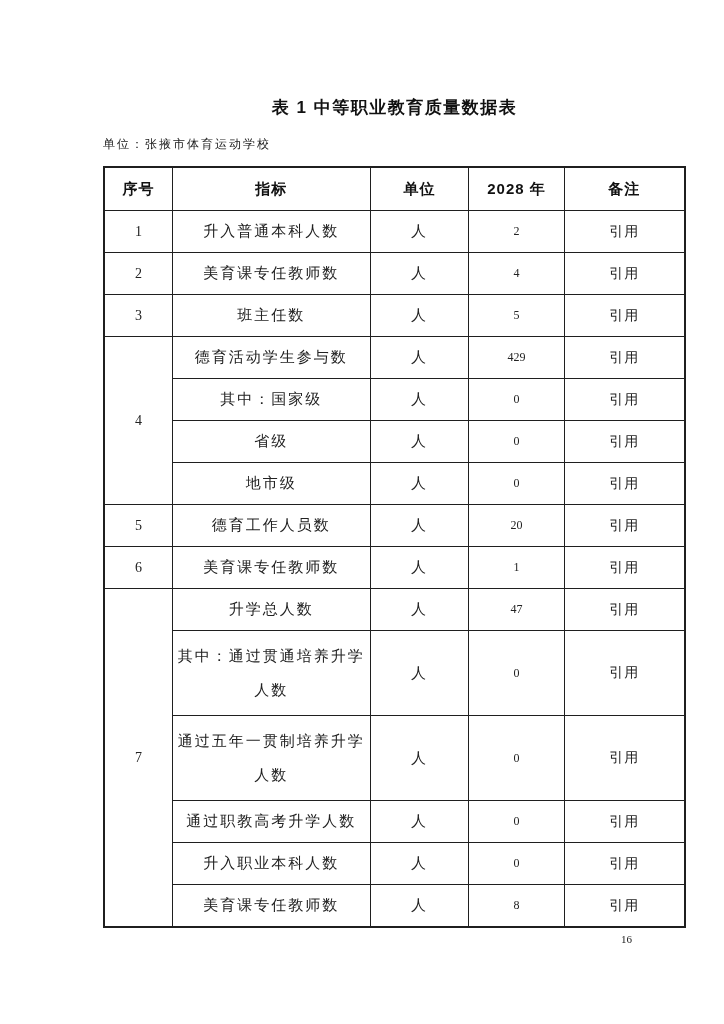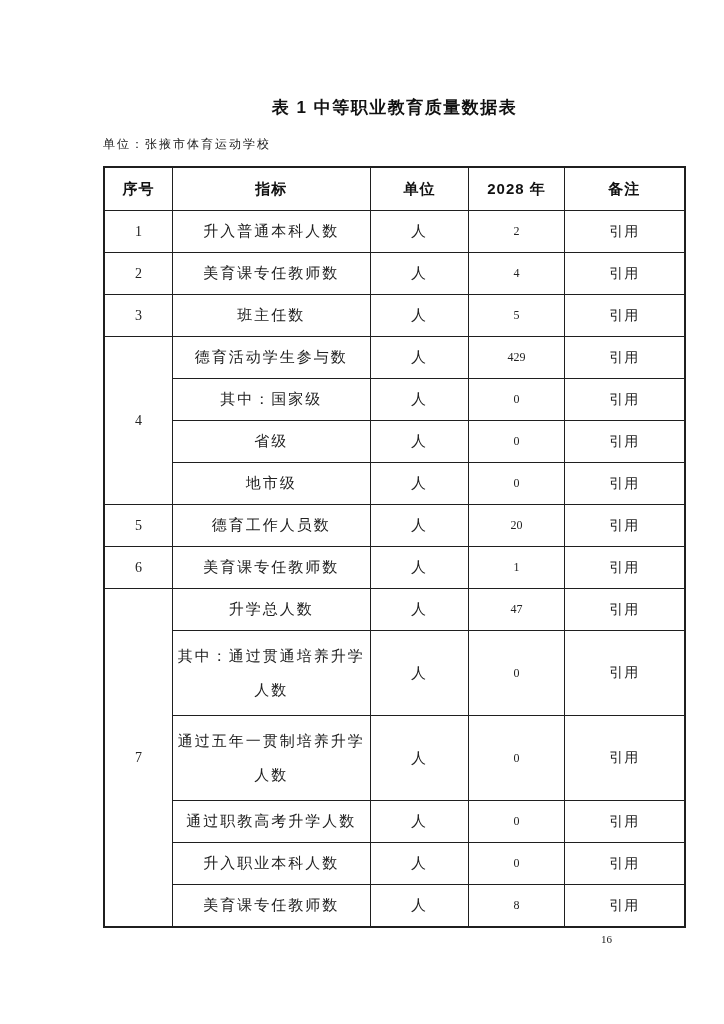--- a/index.html
+++ b/index.html
@@ -81,21 +81,21 @@
   }
   .data-table td.rem {
     font-size: 14px;
     letter-spacing: 1px;
   }
   .data-table tr.tall td {
     height: 84px;
   }
   .page-number {
     position: absolute;
-    left: 601px;
+    left: 621px;
     top: 933px;
     font-family: "Liberation Serif", serif;
     font-size: 11px;
     color: #222;
   }
 </style>
 </head>
 <body>
 
 <div class="page">

